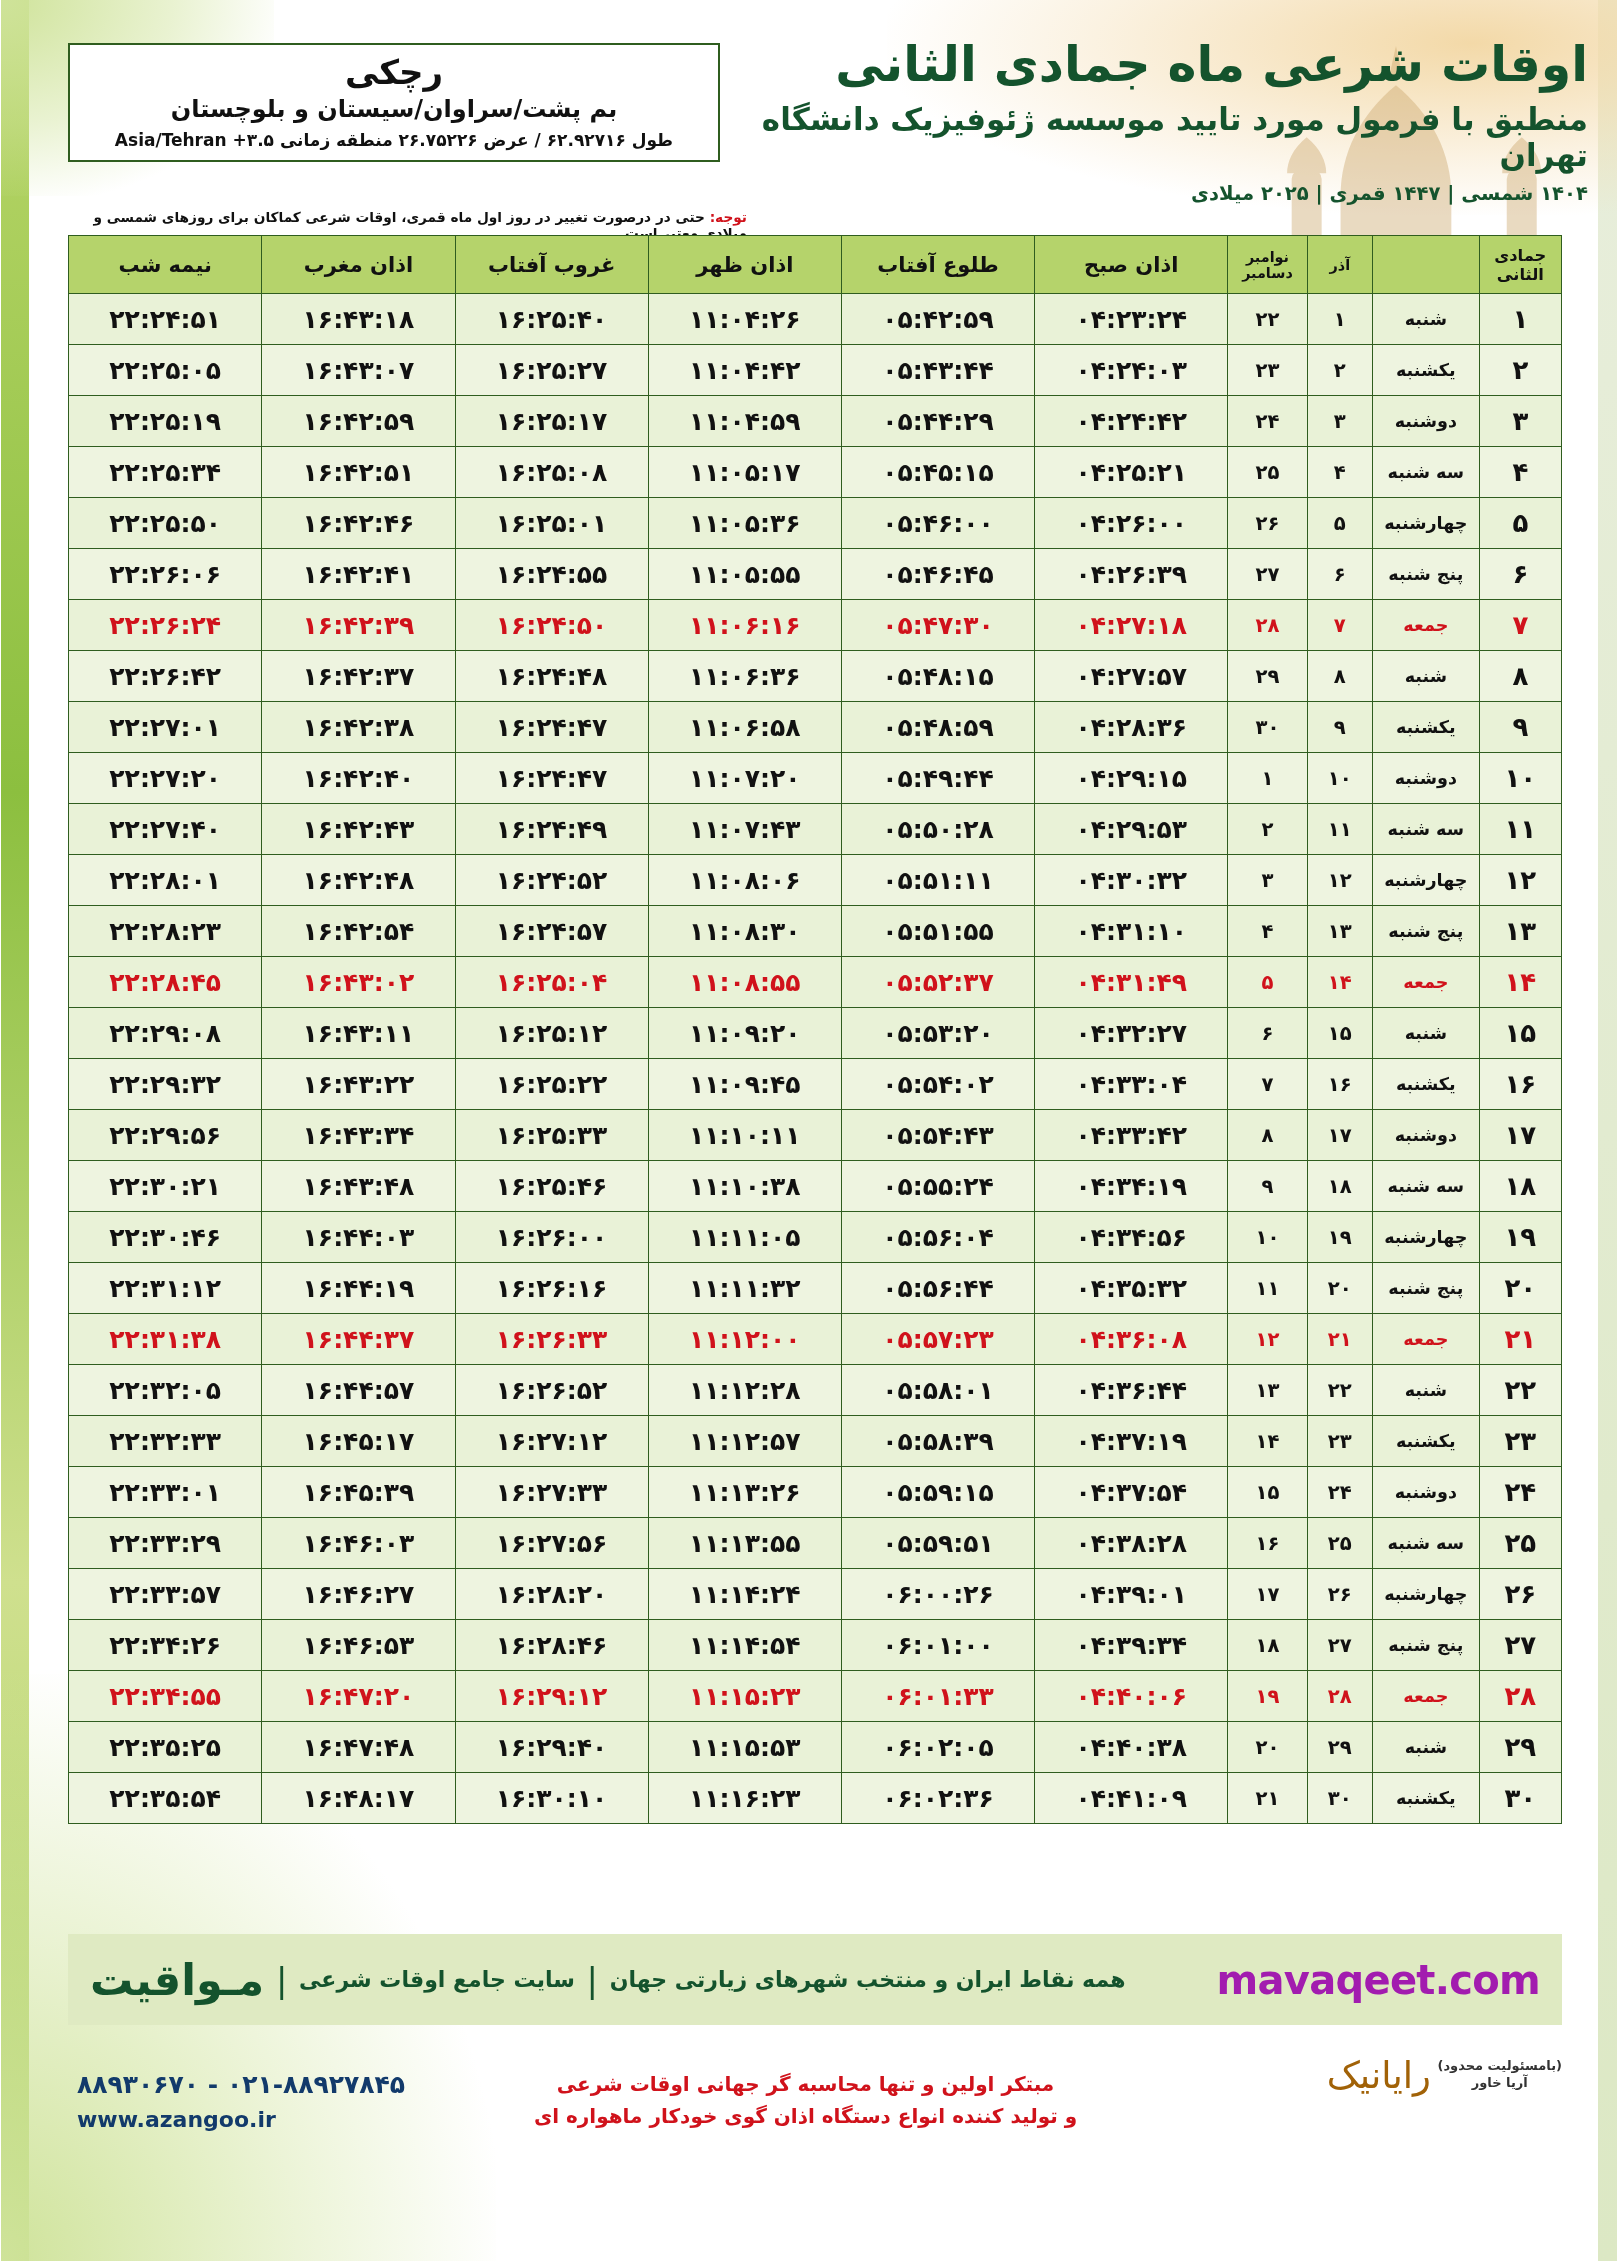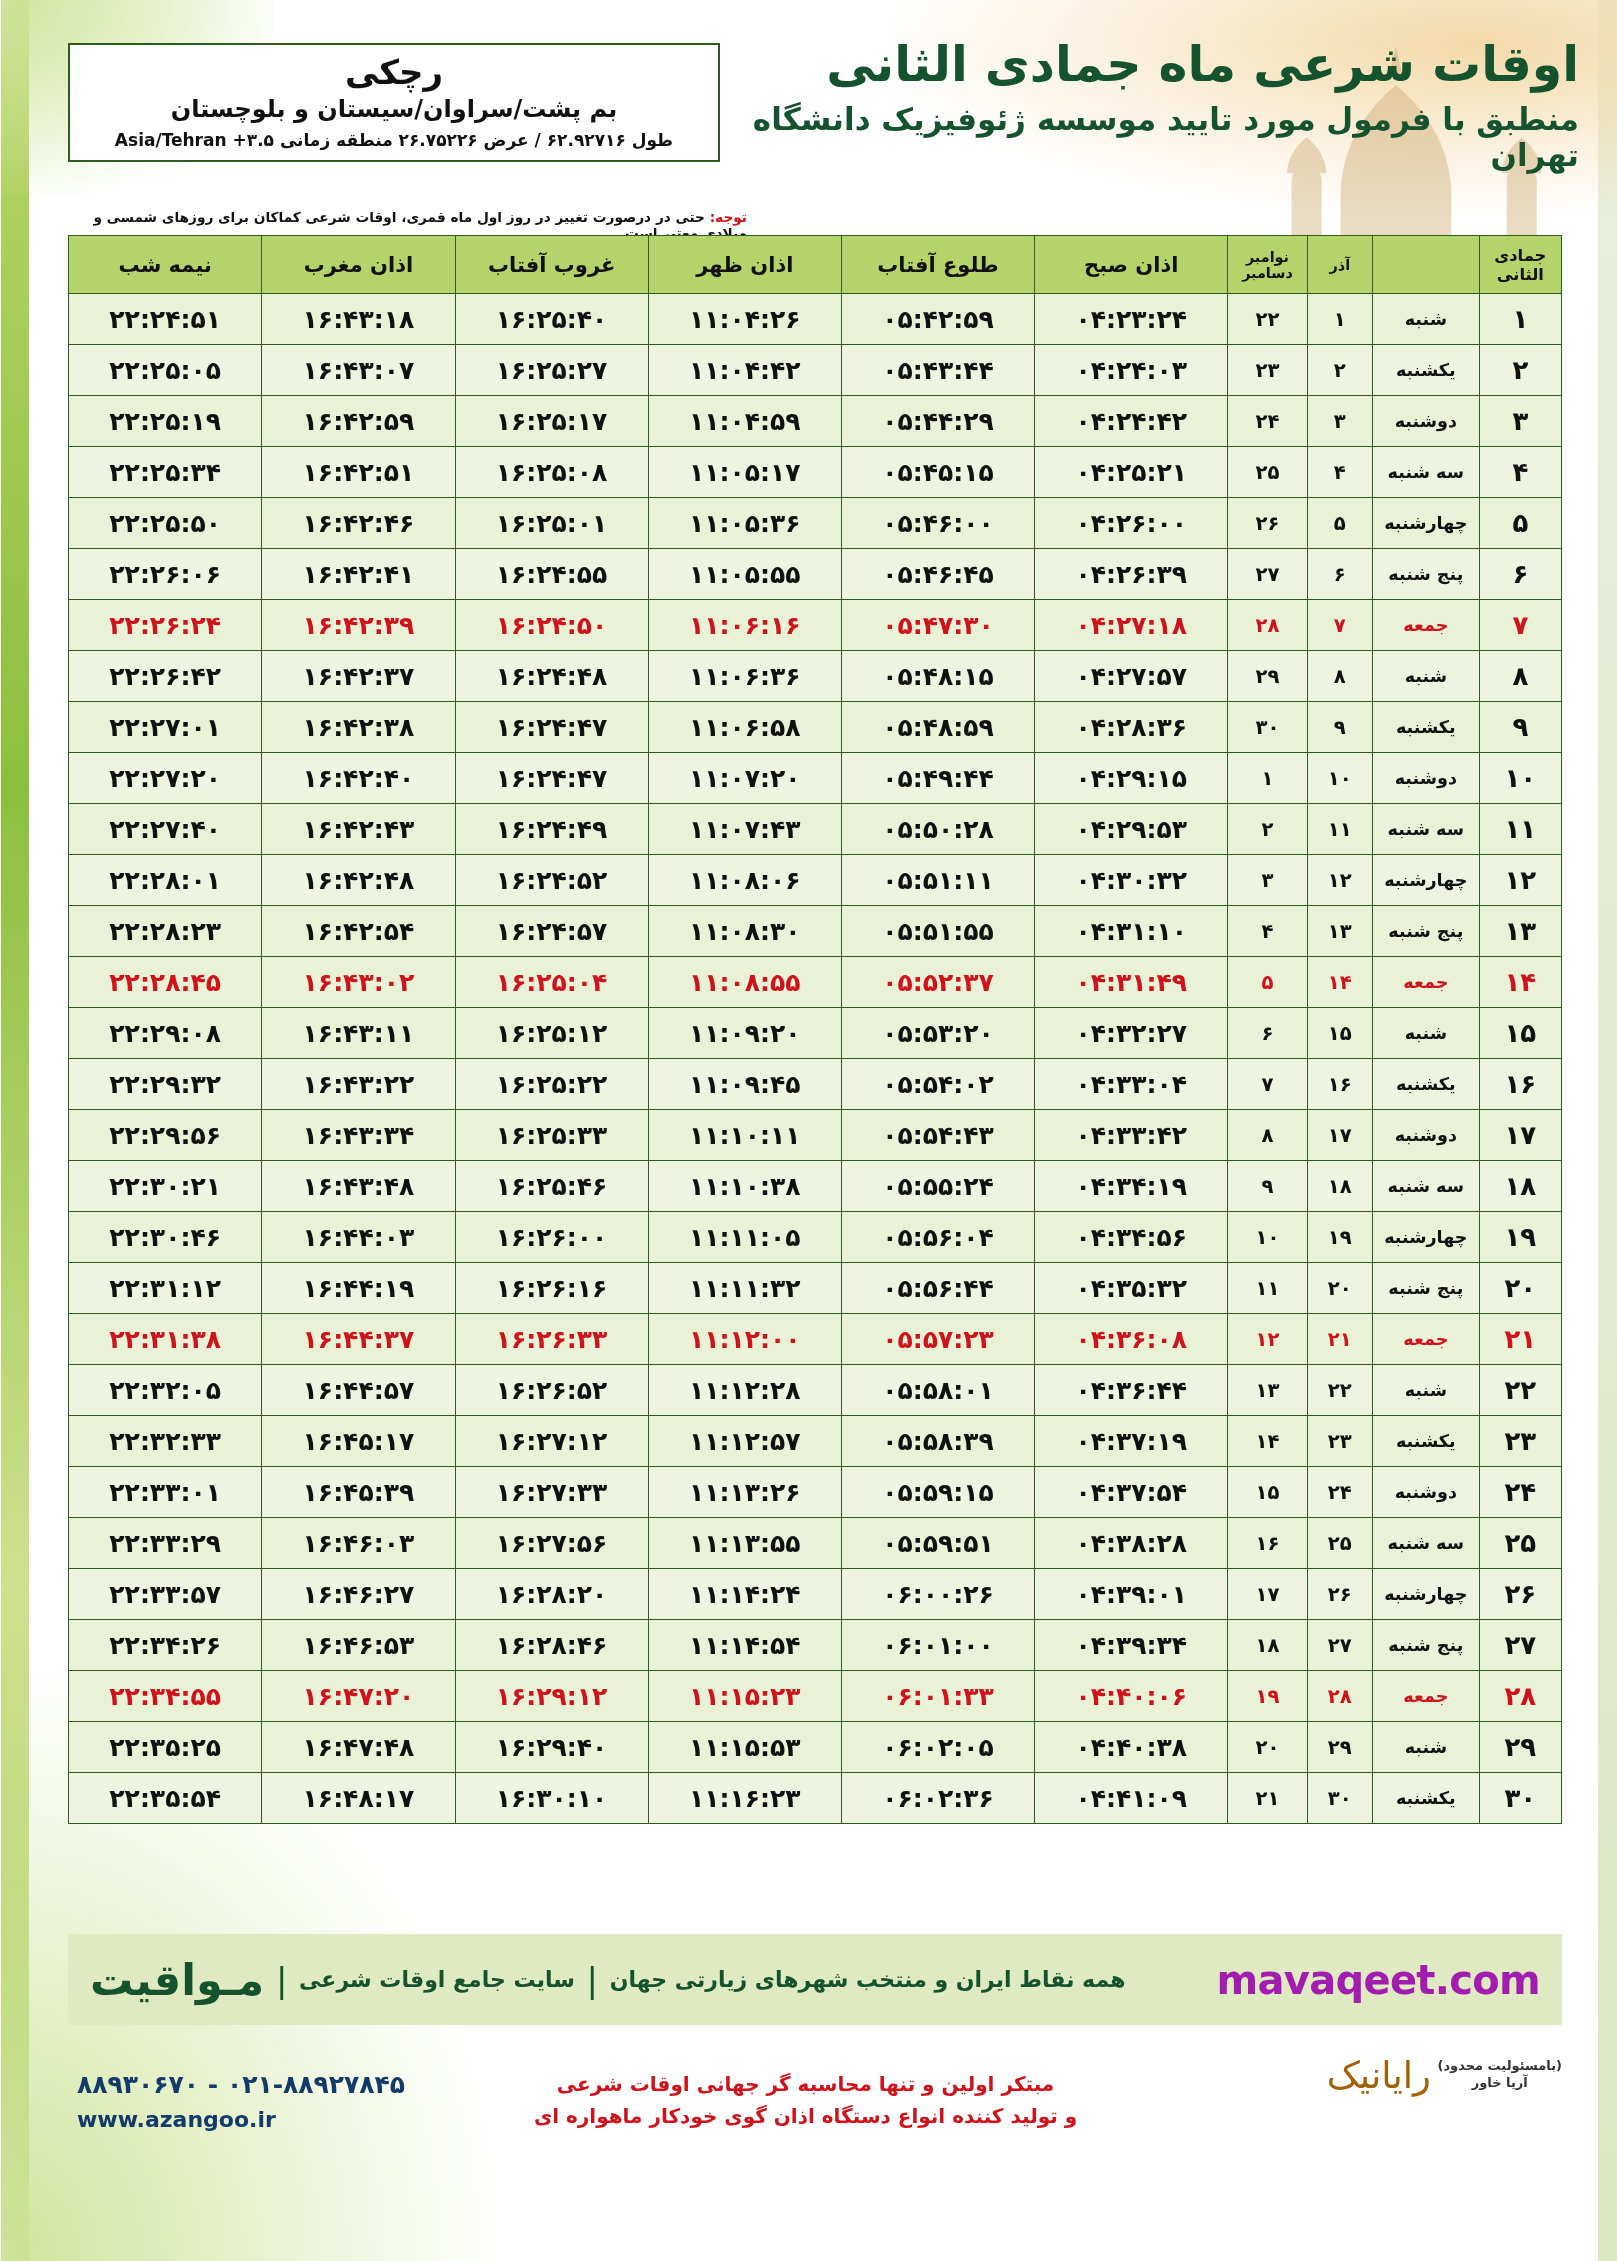--- a/index.html
+++ b/index.html
@@ -33,21 +33,21 @@
     pointer-events:none;
   }
   .bg-green-bl{
     position:absolute;left:0;bottom:0;width:496px;height:587px;
     background:radial-gradient(ellipse at 0% 100%, #cfe39a 0%, rgba(207,227,154,.40) 42%, rgba(255,255,255,0) 72%);
     pointer-events:none;
   }
 
   
   .header{
-    position:absolute;top:39px;right:39px;width:861px;text-align:right;color:#14532d;
+    position:absolute;top:39px;right:30px;width:861px;text-align:right;color:#14532d;
   }
   .h-title{
     font-size:49px;font-weight:bold;letter-spacing:-0.7px;line-height:1.05;color:#14532d;
   }
   .h-sub{
     font-size:31px;font-weight:bold;margin-top:10.4px;color:#14532d;
   }
   .h-dates{
     font-size:19.6px;font-weight:bold;margin-top:9px;color:#14532d;
   }
@@ -156,20 +156,21 @@
     <path d="M443 200 c-22 18 -30 38 -30 55 l60 0 c0 -17 -8 -37 -30 -55z"></path>
   </g>
   <g fill="#b08d52" opacity="0.55">
     <rect x="205" y="360" width="90" height="190" rx="45"></rect>
   </g>
 </svg>
 
 <div class="header">
   <div class="h-title">اوقات شرعی ماه جمادی الثانی</div>
   <div class="h-sub">منطبق با فرمول مورد تایید موسسه ژئوفیزیک دانشگاه تهران</div>
+  <div class="h-dates">۱۴۰۴ شمسی | ۱۴۴۷ قمری | ۲۰۲۵ میلادی</div>
 </div>
 
 <div class="citybox">
   <div class="city-name">رچکی</div>
   <div class="city-region">بم پشت/سراوان/سیستان و بلوچستان</div>
   <div class="city-coords">طول ۶۲.۹۲۷۱۶ / عرض ۲۶.۷۵۲۲۶ منطقه زمانی ۳.۵+ Asia/Tehran</div>
 </div>
 
 <div class="note">
   <span class="red">توجه:</span><span> حتی در درصورت تغییر در روز اول ماه قمری، اوقات شرعی کماکان برای روزهای شمسی و میلادی معتبر است.</span>

